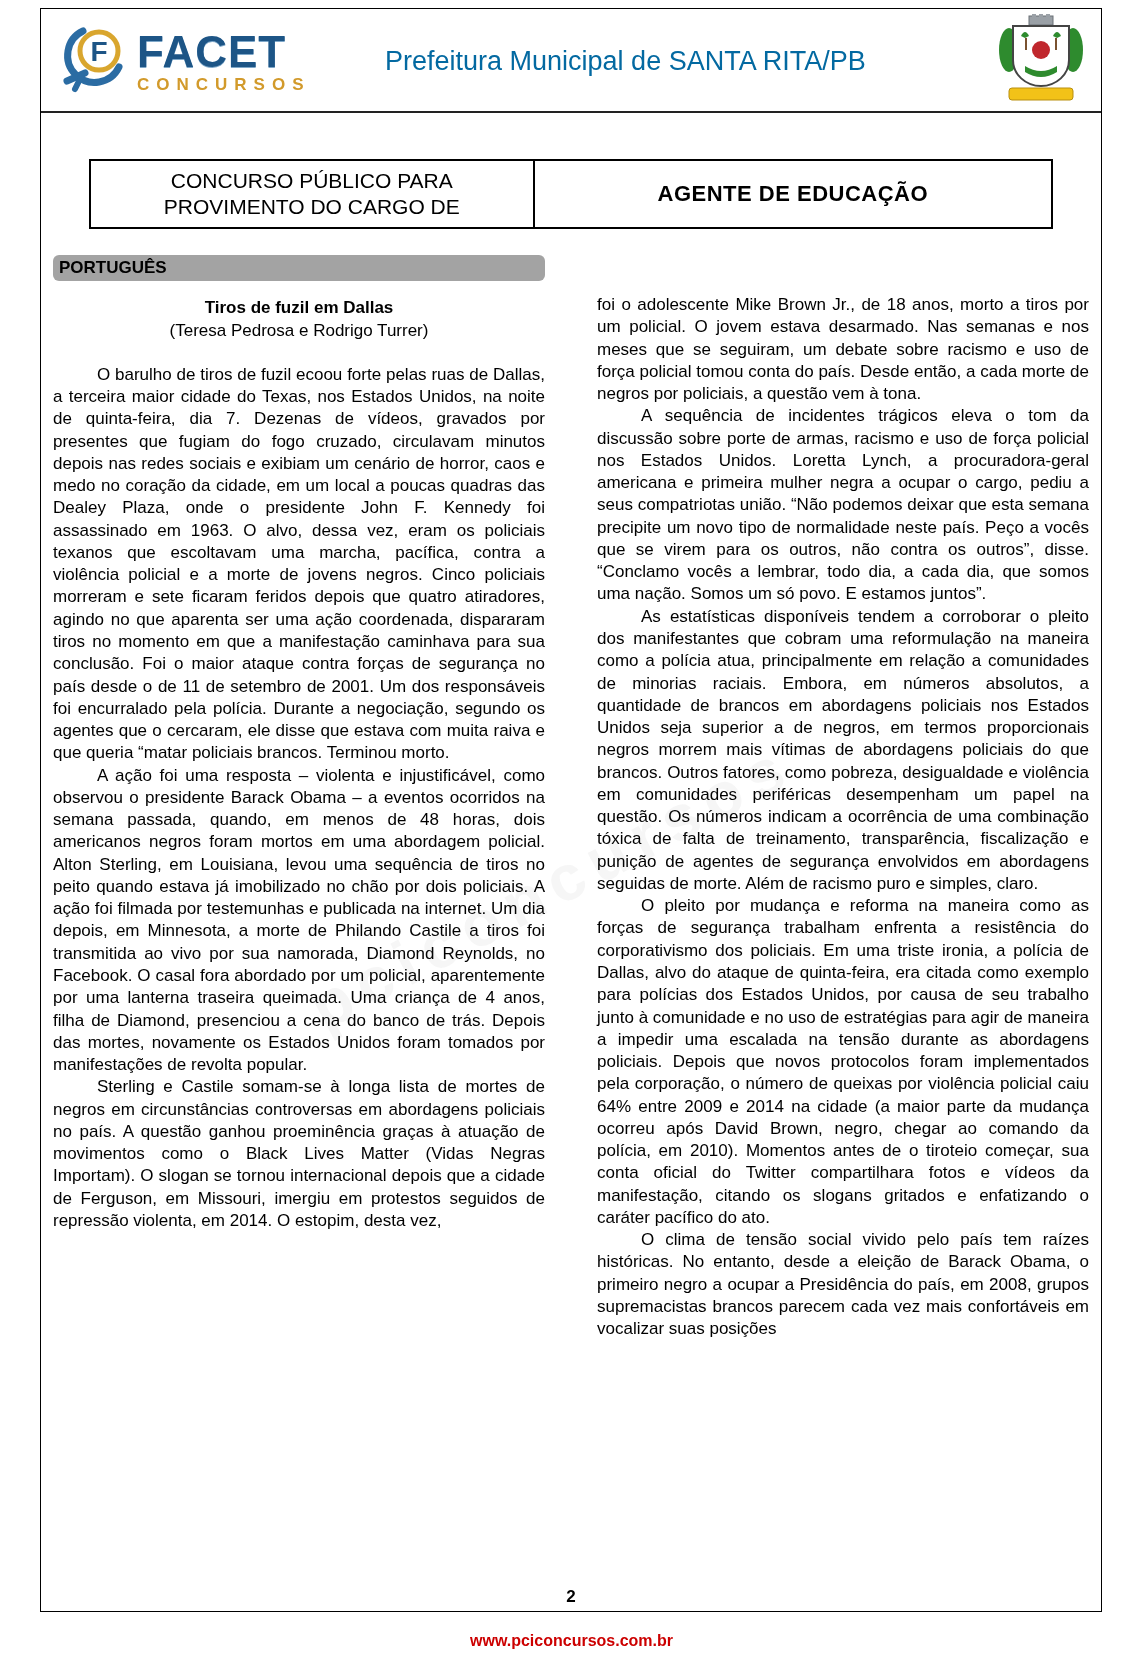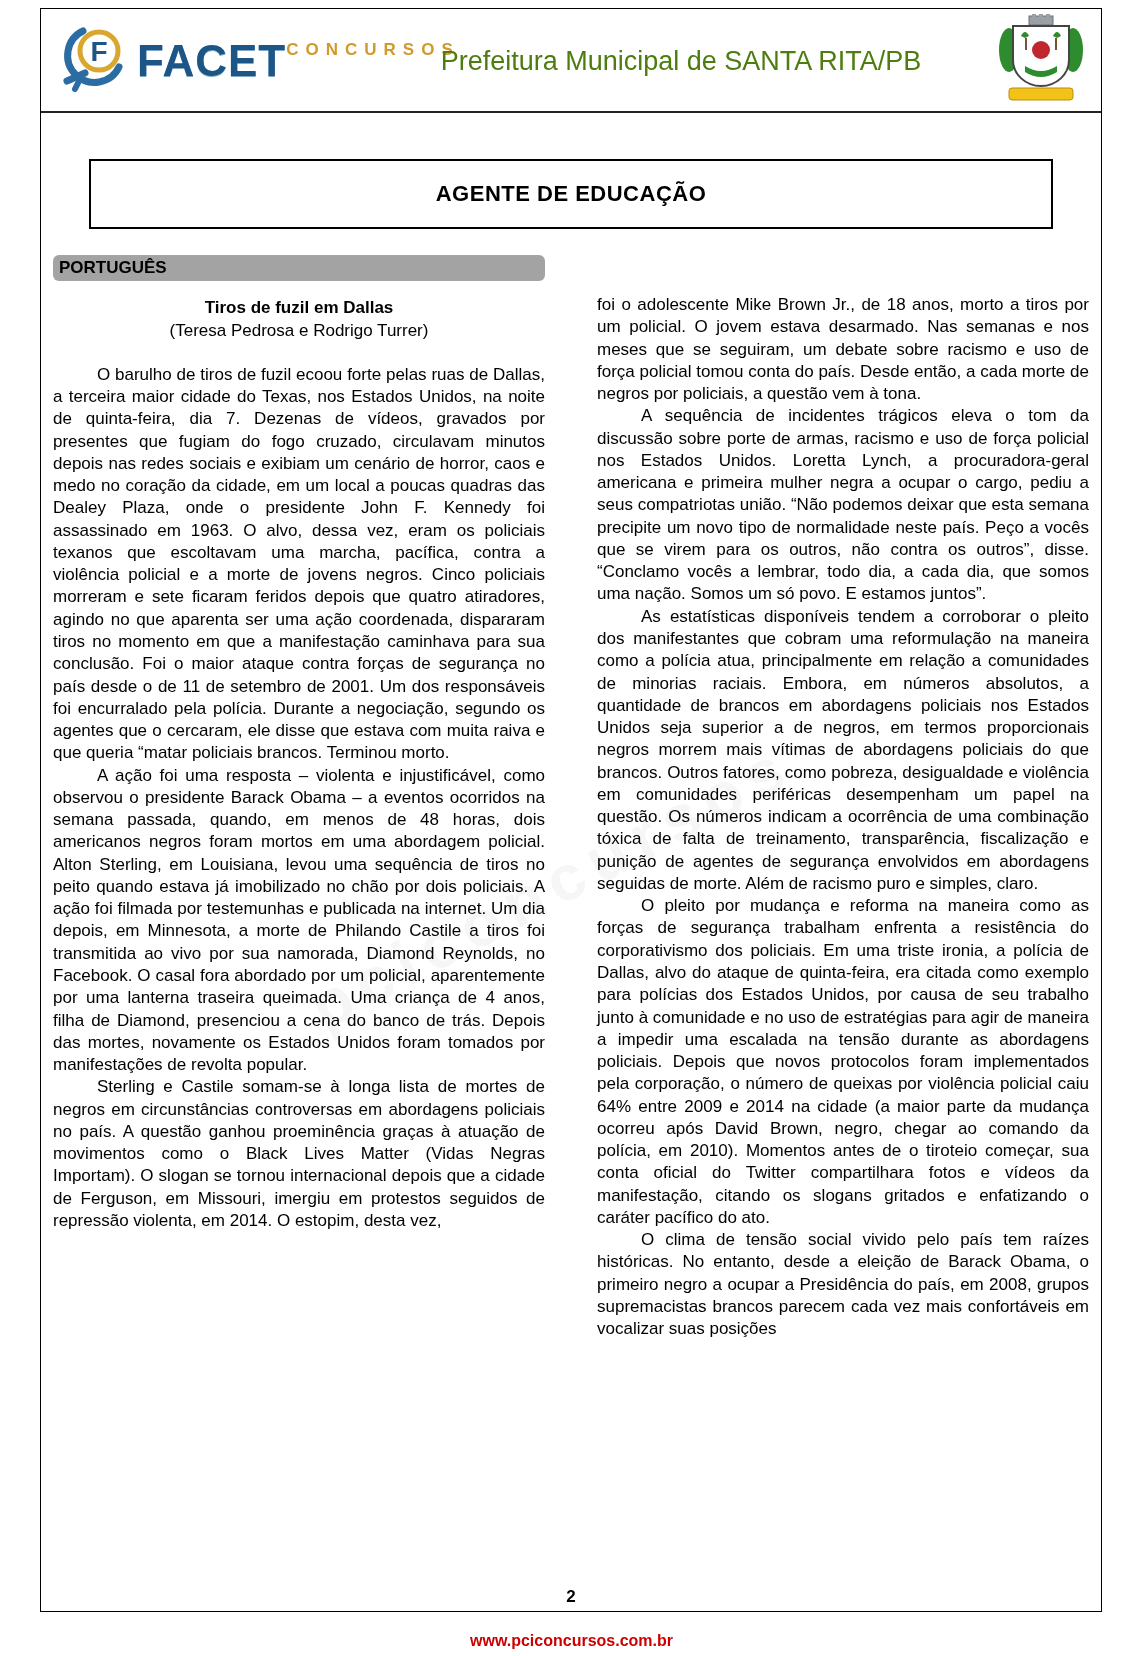--- a/index.html
+++ b/index.html
@@ -12,30 +12,30 @@
     position:absolute; left:40px; top:8px; width:1062px; height:1604px;
     border:1px solid #000; box-sizing:border-box; background:#fff;
   }
   
   .header {
     display:flex; align-items:center; justify-content:space-between;
     padding:10px 14px 8px 14px; height:104px; box-sizing:border-box;
     border-bottom:2px solid #222;
   }
   .logo-wrap { display:flex; align-items:center; gap:6px; width:330px; }
-  .logo-text { display:flex; line-height:1; }
+  .logo-text { display:flex; flex-direction:column; line-height:1; }
   .logo-name {
     font-size:44px; font-weight:bold; letter-spacing:1px;
     color:#1d5586; text-shadow:0 1px 0 #7fa8c9;
   }
   .logo-tagline {
     font-size:17px; font-weight:bold; letter-spacing:7px; color:#d29a2b; margin-top:2px;
   }
   .org-name {
-    flex:1; text-align:center; font-size:27px; color:#4d7c0f; font-weight:normal;
+    flex:1; text-align:left; font-size:27px; color:#0369a1; font-weight:normal;
     padding-right:10px;
   }
   .coat-wrap { width:100px; display:flex; justify-content:flex-end; }
   
   .title-box {
     display:flex; margin:46px 48px 0 48px; border:2px solid #000; height:66px;
   }
   .title-left {
     width:46%; border-right:2px solid #000; display:flex; flex-direction:column;
     align-items:center; justify-content:center; font-size:21px; line-height:1.25;
@@ -112,20 +112,24 @@
         <rect x="30" y="24" width="2" height="12" fill="#7a5230"></rect>
         <rect x="60" y="24" width="2" height="12" fill="#7a5230"></rect>
         <circle cx="46" cy="36" r="9" fill="#c0272d"></circle>
         <path d="M30 52 q16 10 32 0 l0 6 q-16 10 -32 0 z" fill="#2e8b2e"></path>
         <rect x="14" y="74" width="64" height="12" rx="3" fill="#f2c218" stroke="#b98f0e"></rect>
       </svg>
     </div>
   </div>
 
   <div class="title-box">
+    <div class="title-left">
+      <span>CONCURSO PÚBLICO PARA</span>
+      <span>PROVIMENTO DO CARGO DE</span>
+    </div>
     <div class="title-right">AGENTE DE EDUCAÇÃO</div>
   </div>
 
   <div class="columns">
     <div class="watermark">pciconcursos</div>
     <div class="col">
       <div class="section-label">PORTUGUÊS</div>
       <div class="article-head">
         <div class="article-title">Tiros de fuzil em Dallas</div>
         <div class="article-byline">(Teresa Pedrosa e Rodrigo Turrer)</div>

